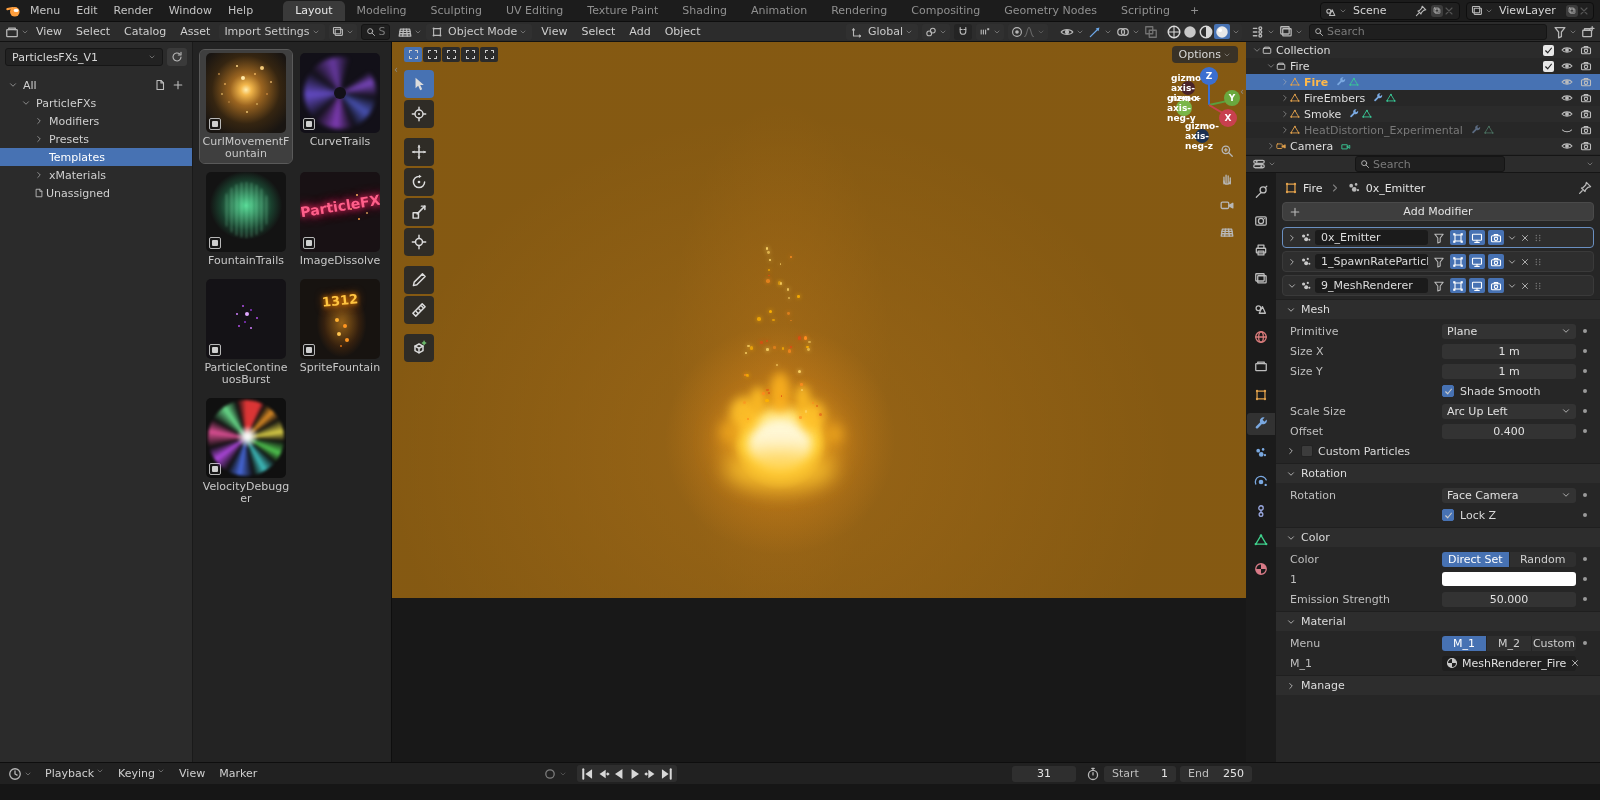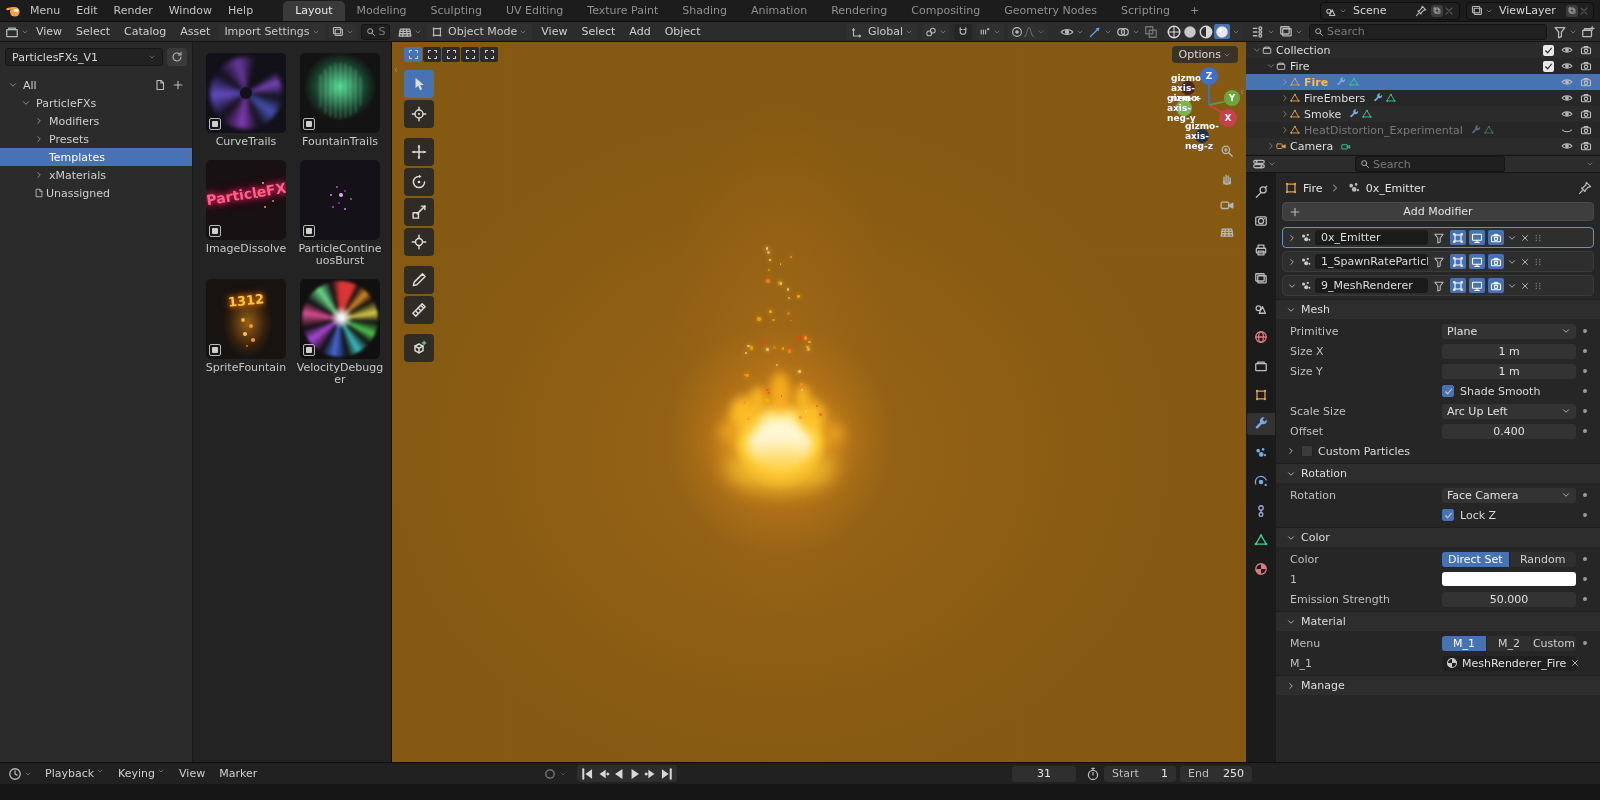--- a/index.html
+++ b/index.html
@@ -76,21 +76,21 @@
 .fx-purple-dots .dots{box-shadow:36px 26px 0 #b050e8,44px 30px 0 #8a35c8,30px 34px 0 #d080ff,50px 38px 0 #b050e8,38px 42px 0 #8a35c8,44px 48px 0 #d080ff,32px 46px 0 #b050e8,40px 34px 0 1px #e0a8ff}
 .fx-orange-sprites{background:radial-gradient(ellipse 40% 55% at 52% 55%,rgba(250,160,30,.55),rgba(140,70,10,.25) 55%,transparent 78%),#171310}
 .fx-orange-sprites .thumb-text{top:14px;transform:rotate(-6deg);color:#ffc440;font-size:13px;text-shadow:0 0 5px #ff9500,0 0 10px #e06000}
 .fx-orange-sprites .dots{box-shadow:36px 40px 0 1px #ffb030,44px 46px 0 1px #ff9520,38px 54px 0 1px #ffc450,46px 60px 0 1px #ff9520,40px 66px 0 #e07010}
 .fx-rainbow-burst{background:#101010}
 .fx-rainbow-burst::after{content:"";position:absolute;inset:2px;border-radius:50%;filter:blur(1.5px);
  background:radial-gradient(circle at 52% 48%,#fff 0,rgba(255,255,255,.9) 6%,transparent 20%),
  conic-gradient(from 0deg,rgba(255,60,60,.85) 0 22deg,transparent 30deg,rgba(255,160,40,.85) 45deg,transparent 60deg,rgba(255,240,80,.85) 80deg,transparent 95deg,rgba(90,230,90,.85) 115deg,transparent 130deg,rgba(70,220,220,.85) 150deg,transparent 168deg,rgba(80,120,255,.85) 190deg,transparent 210deg,rgba(200,80,255,.85) 235deg,transparent 255deg,rgba(255,90,170,.85) 280deg,transparent 300deg,rgba(120,255,160,.85) 325deg,transparent 345deg,rgba(255,60,60,.85) 360deg)}
 
 
-#viewport{left:392px;top:42px;width:854px;height:720px;overflow:hidden;
+#viewport{left:392px;top:42px;width:854px;height:556px;overflow:hidden;
  background:
   radial-gradient(circle 46px at 388px 402px,rgba(255,252,225,.98),rgba(255,214,70,.95) 55%,rgba(255,170,30,.5) 100%),
   radial-gradient(circle 115px at 388px 398px,rgba(255,180,45,.5),rgba(225,125,25,.22) 60%,rgba(0,0,0,0) 100%),
   radial-gradient(ellipse 110px 260px at 388px 320px,rgba(210,110,25,.16),rgba(0,0,0,0) 100%),
   radial-gradient(ellipse 500px 430px at 388px 410px,#33200f,rgba(18,11,6,0) 78%),
   #0b0806}
 .flame{position:absolute;border-radius:50%;}
 .ember{position:absolute;border-radius:50%}
 #vp-selmodes{position:absolute;left:12px;top:5px;display:flex;gap:1px}
 .selmode{width:18px;height:15px;background:#2b2b2b;border-radius:2px;display:flex;align-items:center;justify-content:center}
@@ -619,20 +619,27 @@
               <svg viewBox="0 0 12 12" fill="none" stroke="currentColor" stroke-width="1.1" stroke-linecap="round" stroke-linejoin="round">
                 <path d="M3 1.5h4l2.5 2.5v6.5H3z"></path>
                 <path d="M7 1.5V4h2.5"></path>
               </svg>
             </span>
             <span style="margin-left: 2px;">Unassigned</span>
           </div>
         </div>
     </div>
     <div id="ab-grid">
+        <div class="asset-item sel">
+          <div class="thumb fx-gold-burst">
+            <i class="dots"></i>
+            <span class="asset-badge"></span>
+          </div>
+          <div class="asset-label">CurlMovementFountain</div>
+        </div>
         <div class="asset-item">
           <div class="thumb fx-purple-swirl">
             <i class="dots"></i>
             <span class="asset-badge"></span>
           </div>
           <div class="asset-label">CurveTrails</div>
         </div>
         <div class="asset-item">
           <div class="thumb fx-green-willow">
             <i class="dots"></i>

